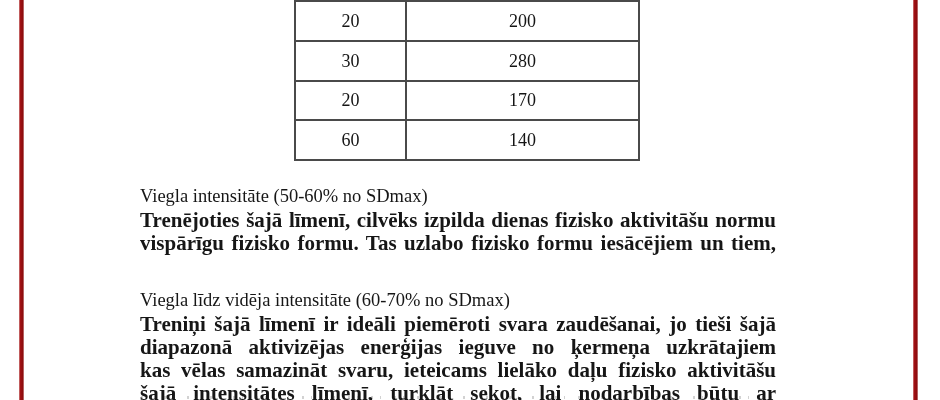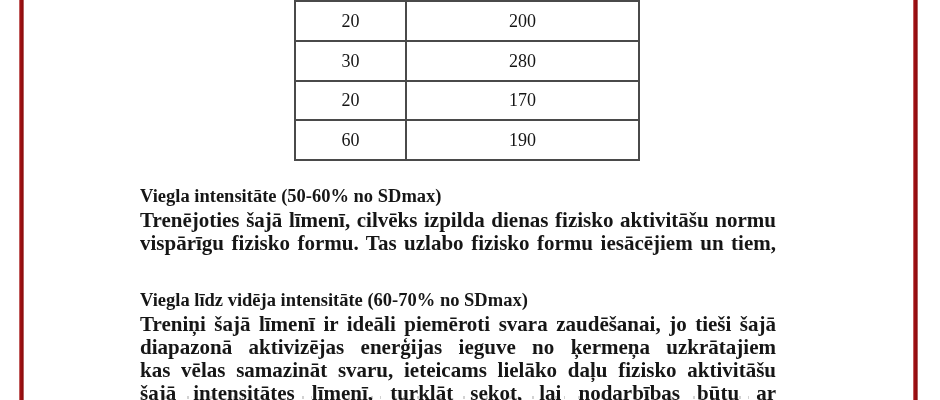--- a/index.html
+++ b/index.html
@@ -49,21 +49,21 @@
     color: #141414;
   }
   .hr-table col.c1 { width: 111px; }
   .hr-table col.c2 { width: 233px; }
 
   
   .content-heading {
     position: absolute;
     left: 140px;
     width: 640px;
-    font-weight: bold;
+    font-weight: normal;
     font-size: 18.5px;
     line-height: 23px;
     white-space: nowrap;
   }
   .heading-1 { top: 185px; }
   .heading-2 { top: 289px; }
 
   .para {
     position: absolute;
     left: 140px;
@@ -119,21 +119,21 @@
       <tr>
         <td>30</td>
         <td>280</td>
       </tr>
       <tr>
         <td>20</td>
         <td>170</td>
       </tr>
       <tr>
         <td>60</td>
-        <td>190</td>
+        <td>140</td>
       </tr>
     </tbody>
   </table>
 
   <div class="content-heading heading-1">Viegla intensitāte (50-60% no SDmax)</div>
 
   <div class="para para-1">
     <div class="pline">Trenējoties šajā līmenī, cilvēks izpilda dienas fizisko aktivitāšu normu un saglabā</div>
     <div class="pline">vispārīgu fizisko formu. Tas uzlabo fizisko formu iesācējiem un tiem, kas ir sliktā</div>
   </div>

